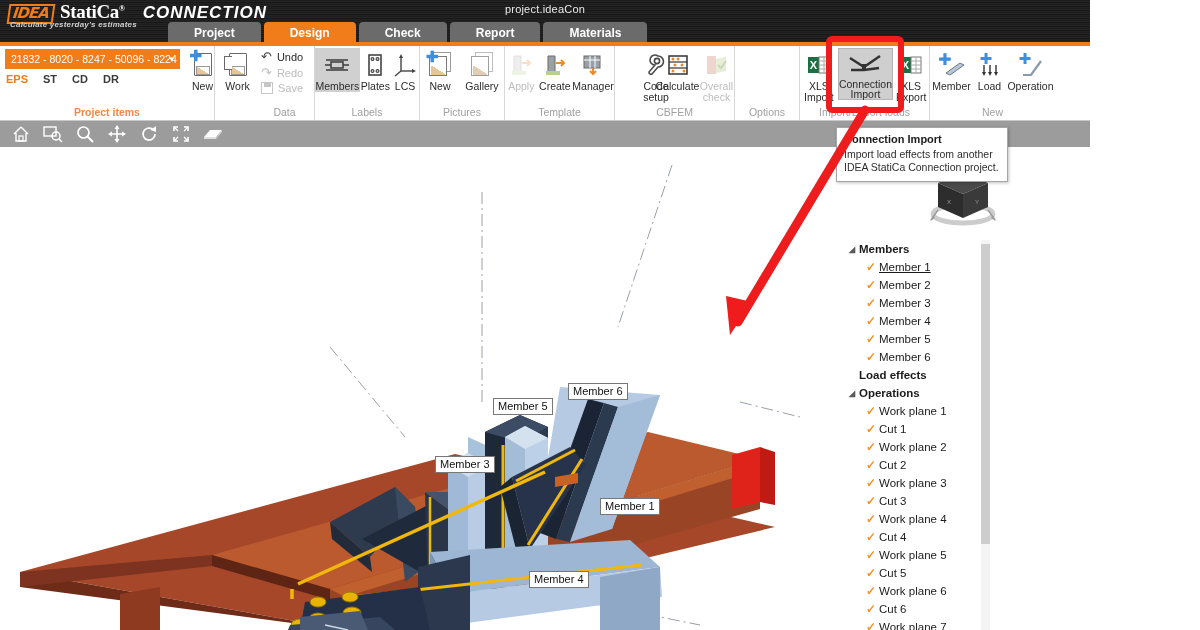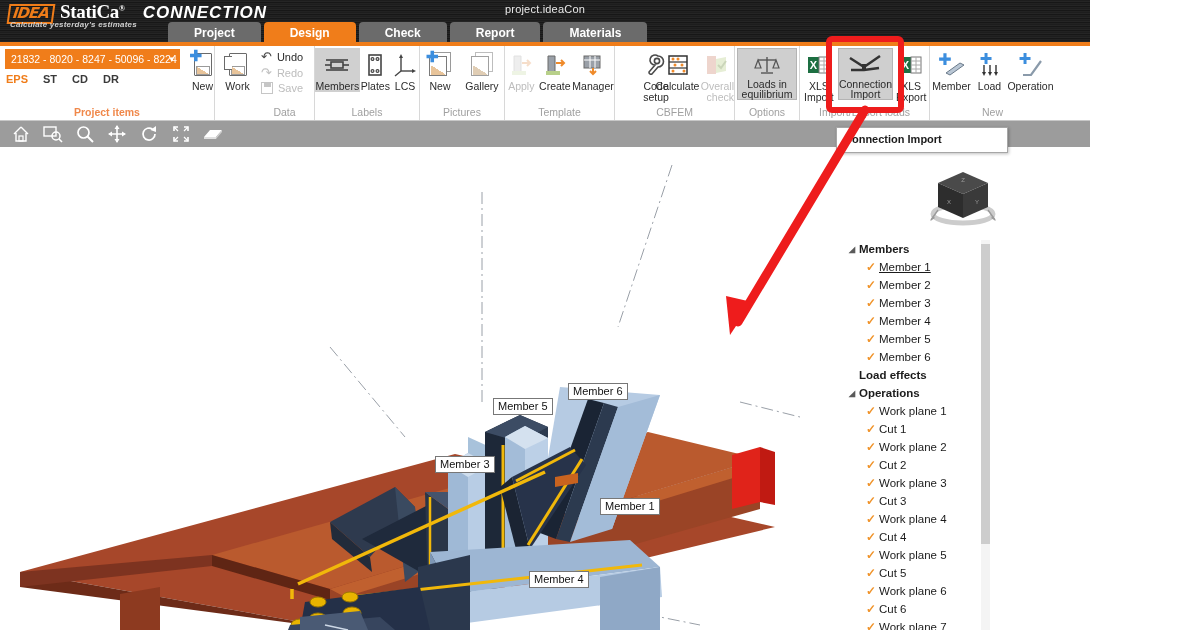--- a/index.html
+++ b/index.html
@@ -110,21 +110,21 @@
   .rbtn {
     width: 52px; display: flex; flex-direction: column;
     align-items: center; justify-content: flex-start;
     padding-top: 2px; cursor: default;
   }
   .rbtn .ico { height: 30px; display: flex; align-items: center; justify-content: center; }
   .rbtn .lbl {
     font-size: 10.5px; color: #2b2b2b; text-align: center; line-height: 11px;
     margin-top: 1px;
   }
-  .rbtn.disabled .lbl { color: #bdbdbd; text-align: right; }
+  .rbtn.disabled .lbl { color: #bdbdbd; }
   .rbtn.toggled { background: #d0d0d0; }
   .rbtn.selected { background: #cfcfcf; border: 1px solid #b4b4b4; }
 
   
   .proj-combo {
     position: absolute; left: 5px; top: 3px; width: 175px; height: 20px;
     background: #f07d1a; color: #ffffff;
     font-size: 10.5px; line-height: 20px; padding-left: 6px;
     cursor: default;
   }
@@ -453,34 +453,20 @@
               <path d="M14 12 L17 15 L22 8" stroke="#6a8a3a" stroke-width="2" fill="none"></path>
             </svg>
           </div>
           <div class="lbl" style="white-space:pre-line;">Overall check</div>
         </div>
       </div>
       <div class="rgroup-label">CBFEM</div>
     </div>
 
     <div class="rgroup" style="left:735px; width:65px;">
-      <div class="rbody">
-        <div class="rbtn selected" style="width:60px;height:52px;">
-          <div class="ico">
-            <svg width="26" height="22" viewBox="0 0 26 22">
-              <line x1="13" y1="3" x2="13" y2="18" stroke="#555" stroke-width="1.4"></line>
-              <line x1="4" y1="6" x2="22" y2="6" stroke="#555" stroke-width="1.4"></line>
-              <line x1="7" y1="19" x2="19" y2="19" stroke="#555" stroke-width="1.4"></line>
-              <path d="M4 6 L1 14 L7 14 Z" fill="none" stroke="#555" stroke-width="1.2"></path>
-              <path d="M22 6 L19 14 L25 14 Z" fill="none" stroke="#555" stroke-width="1.2"></path>
-            </svg>
-          </div>
-          <div class="lbl" style="white-space:pre-line;line-height:10px;">Loads in equilibrium</div>
-        </div>
-      </div>
       <div class="rgroup-label">Options</div>
     </div>
 
     <div class="rgroup" style="left:800px; width:130px;">
       <div class="rbody">
         <div class="rbtn" style="width:38px;">
           <div class="ico">
             <svg width="26" height="24" viewBox="0 0 26 24">
               <rect x="2" y="4" width="11" height="16" fill="#1d6f42"></rect>
               <text x="7.5" y="16" font-size="11" fill="#fff" text-anchor="middle" font-family="Liberation Sans, sans-serif" font-weight="bold">X</text>
@@ -819,20 +805,21 @@
       <span class="chk">✓</span>
       <span class="tlabel">Work plane 7</span>
     </div>
     <div class="tscroll">
       <div class="thumb"></div>
     </div>
   </div>
 
   <div class="tooltip">
     <div class="tt-title">Connection Import</div>
+    <div class="tt-body">Import load effects from another IDEA StatiCa Connection project.</div>
   </div>
 
   <div class="red-rect"></div>
   <svg class="red-arrow" viewBox="0 0 260 250">
     <line x1="165" y1="20" x2="38" y2="232" stroke="#ee1c1c" stroke-width="9" stroke-linecap="round"></line>
     <polygon points="30,245 52,212 26,206" fill="#ee1c1c"></polygon>
   </svg>
 
 </div>
 

